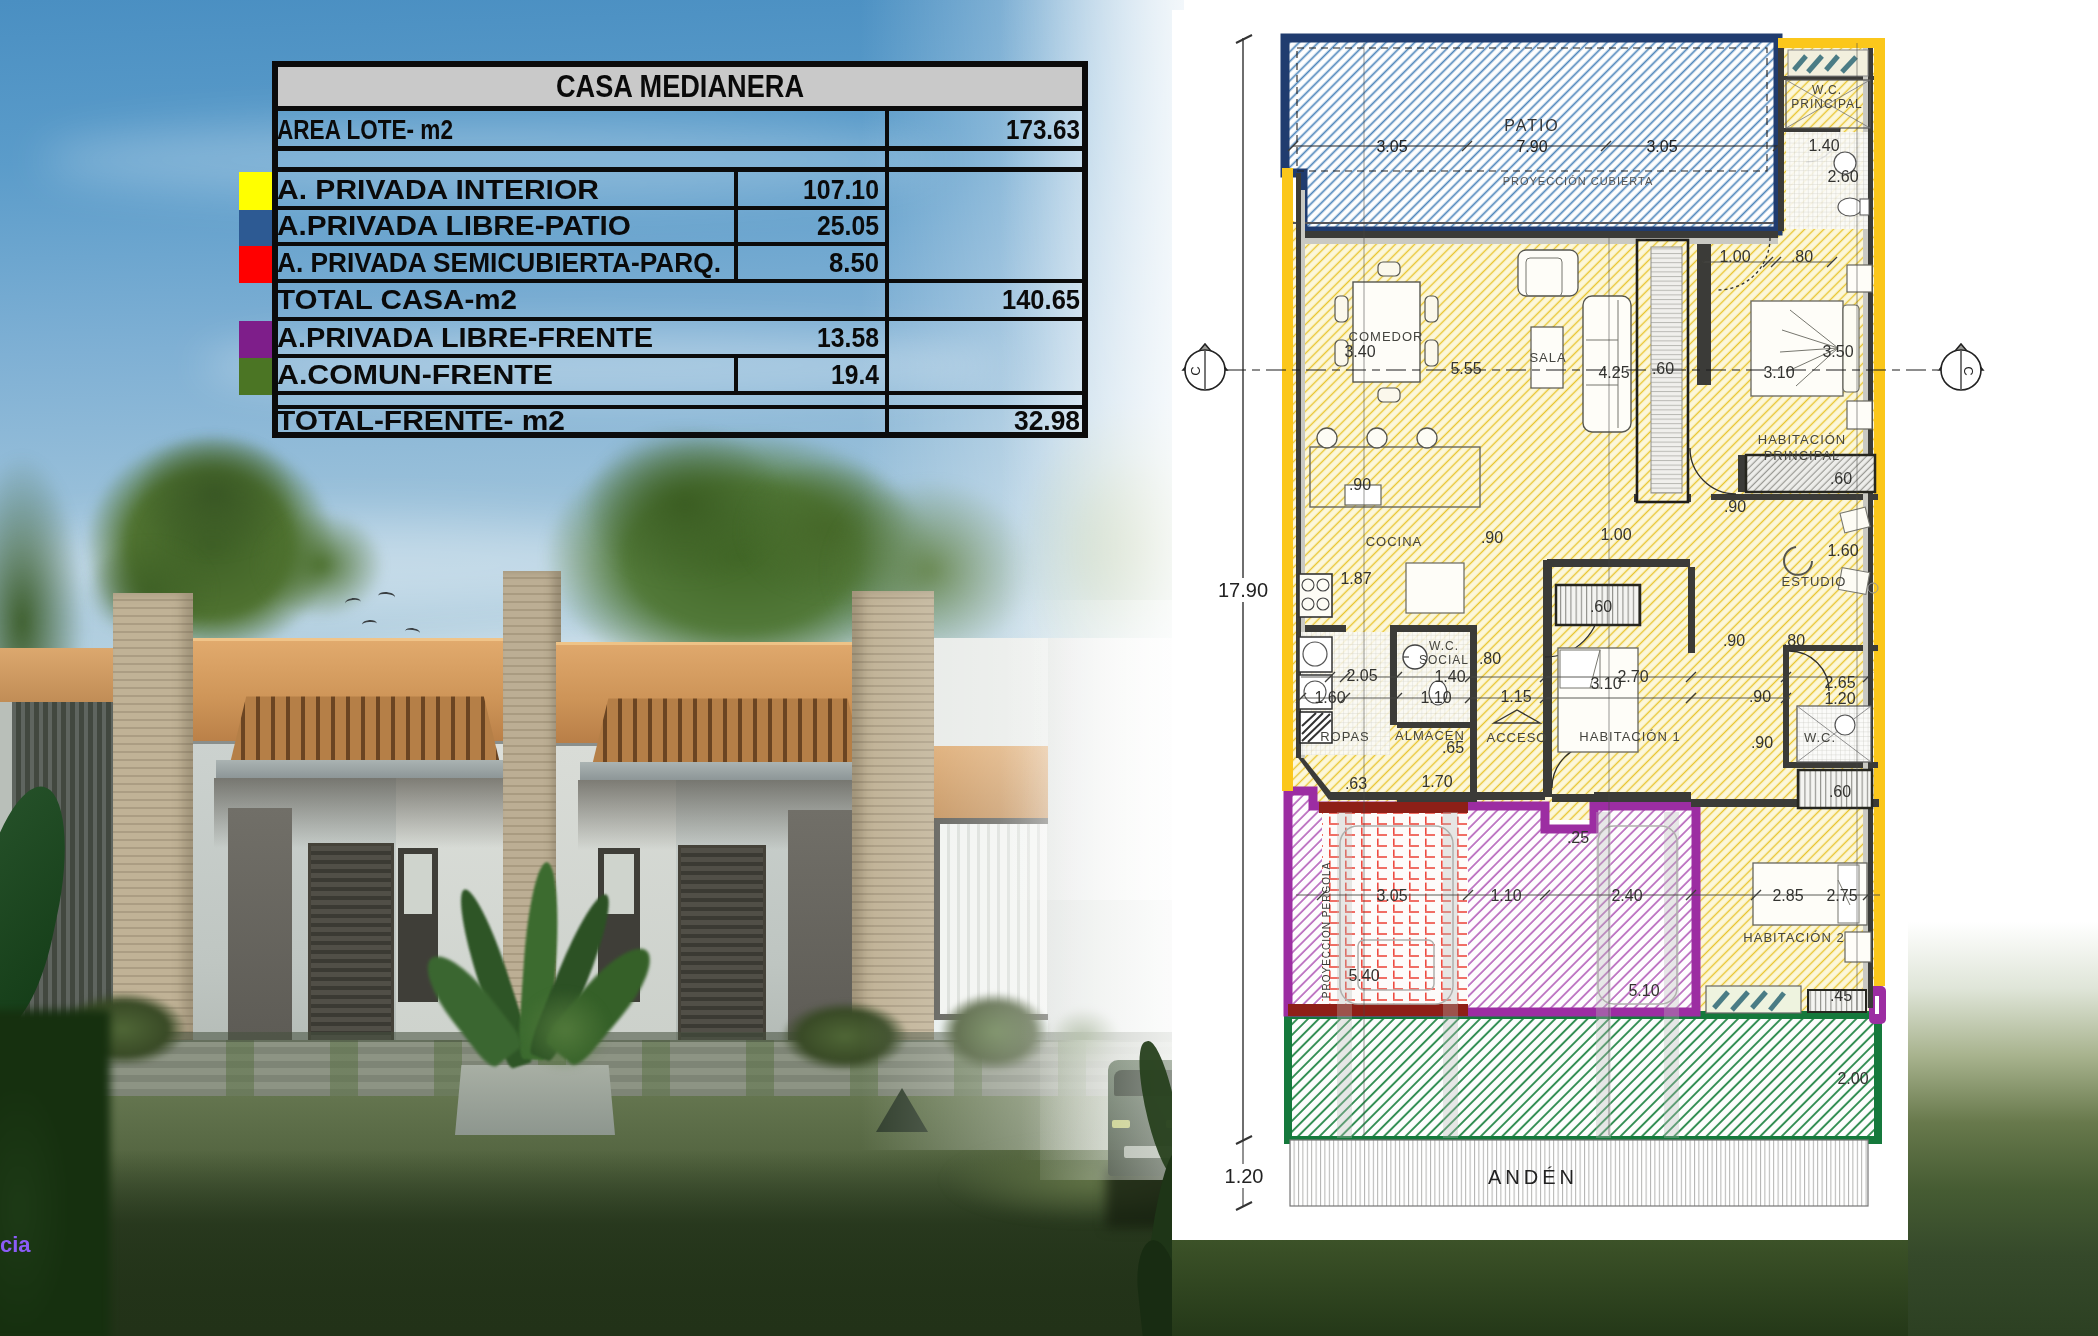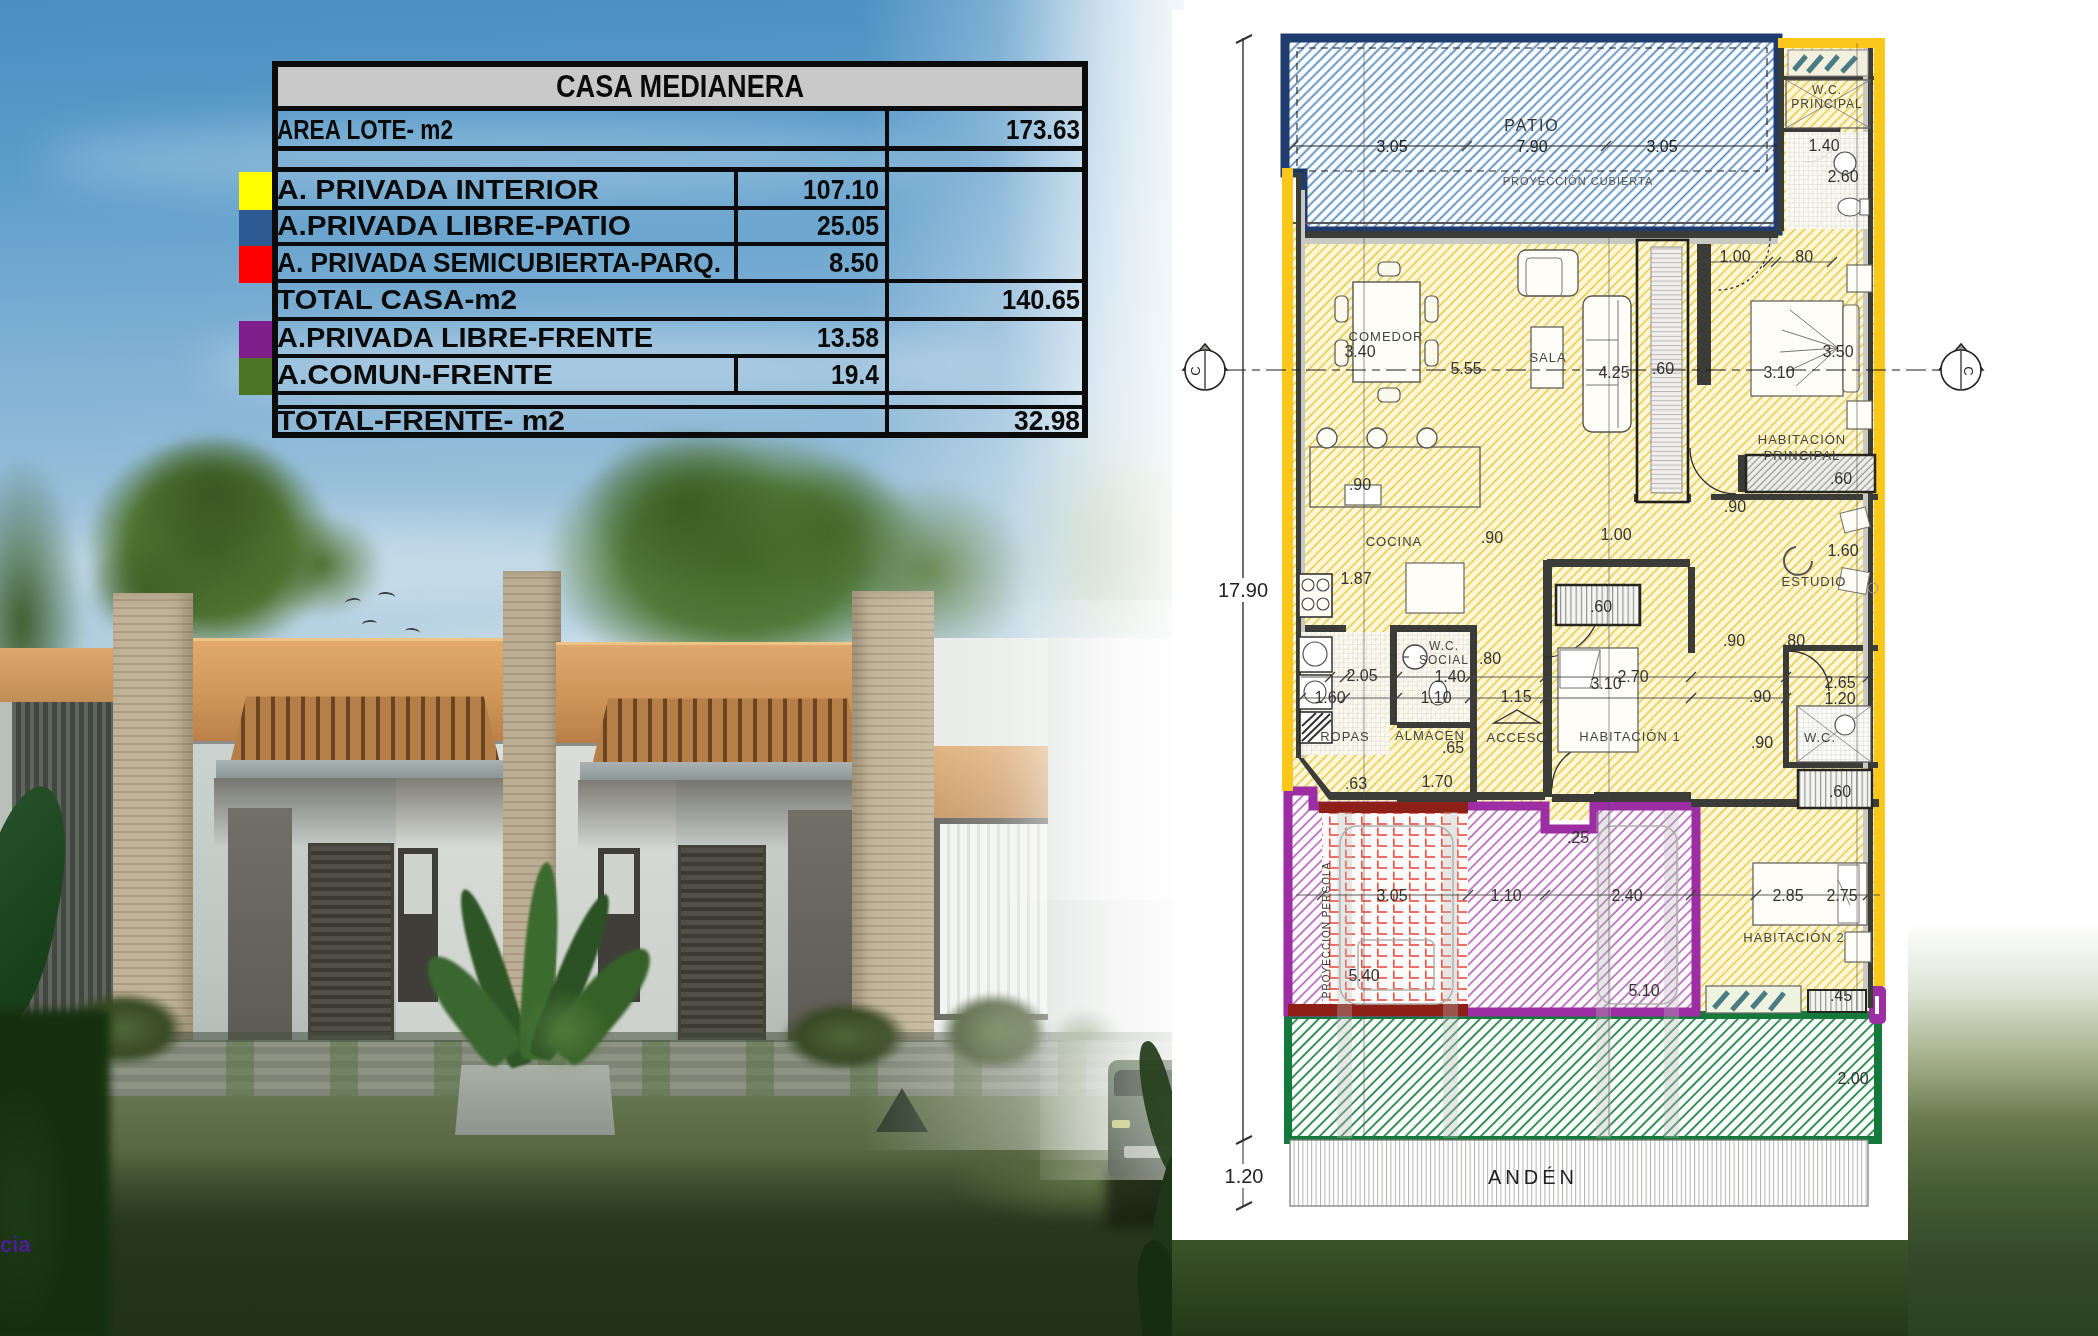--- a/index.html
+++ b/index.html
@@ -136,21 +136,21 @@
 <div class="a" style="left:1124px;top:1146px;width:48px;height:12px;background:rgba(185,192,180,.85);border-radius:2px;"></div>
 
 <div class="a" style="left:1000px;top:0px;width:184px;height:900px;background:linear-gradient(90deg,rgba(255,255,255,0),rgba(255,255,255,.72));"></div>
 
 <div class="a" style="left:1040px;top:1040px;width:144px;height:140px;background:linear-gradient(90deg,rgba(240,243,240,.1),rgba(245,247,244,.55));"></div>
 
 <div class="a" style="left:1146px;top:1040px;width:30px;height:140px;background:#27401e;border-radius:60% 40% 50% 50%;transform:rotate(-14deg);opacity:.95;"></div>
 <div class="a" style="left:1152px;top:1150px;width:26px;height:170px;background:#1e3517;border-radius:50% 50% 40% 40%;transform:rotate(8deg);"></div>
 <div class="a" style="left:1138px;top:1240px;width:40px;height:100px;background:#182c12;border-radius:50% 50% 0 0;transform:rotate(-6deg);"></div>
 
-<div class="a" style="left:0px;top:1232px;color:#4c1d95;font-size:22px;font-weight:bold;">cia</div>
+<div class="a" style="left:0px;top:1232px;color:#8b5cf6;font-size:22px;font-weight:bold;">cia</div>
 
 <div class="a" style="left:1908px;top:0;width:190px;height:1336px;background:linear-gradient(180deg,#ffffff 0%,#ffffff 69%,#dfe5d8 74%,#a8b38e 79%,#68794c 84%,#465c33 89%,#35492a 94%,#2c4022 100%);"></div>
 
 <div class="a" style="left:1172px;top:1240px;width:736px;height:96px;background:linear-gradient(180deg,#3c5228,#243818);"></div>
 
 <svg class="a" style="left:0;top:0;" width="2098" height="1336" viewBox="0 0 2098 1336">
 <defs>
 <pattern id="yh" width="6.8" height="6.8" patternUnits="userSpaceOnUse" patternTransform="rotate(-45)">
   <rect width="6.8" height="6.8" fill="#fcf7da"></rect>
           <rect y="2.7" width="6.8" height="1.4" fill="#e9c531"></rect>

